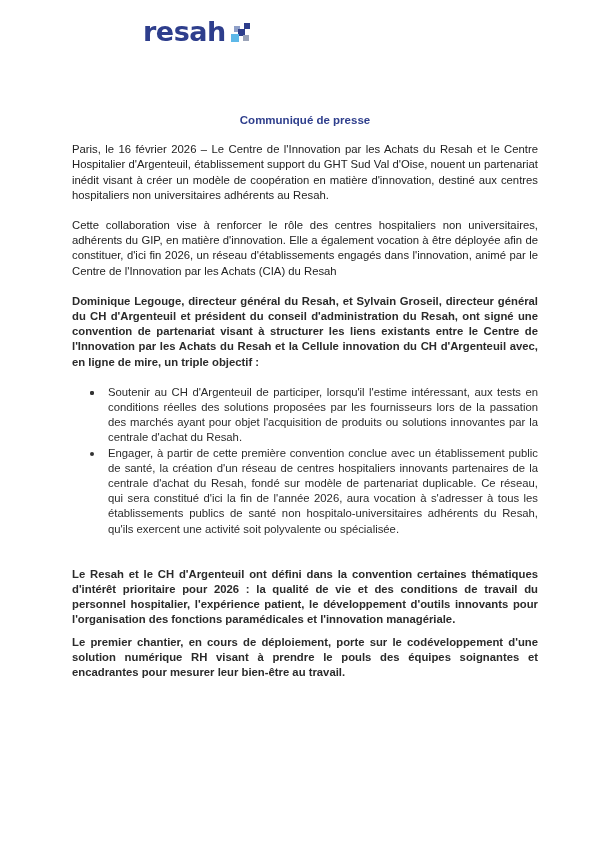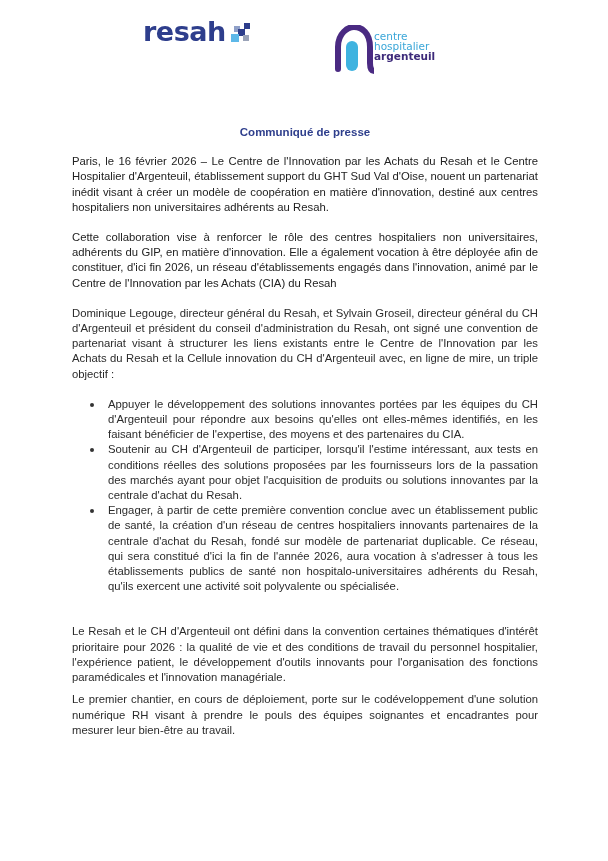--- a/index.html
+++ b/index.html
@@ -22,22 +22,22 @@
     .logo-ch { position: absolute; left: 332px; top: 25px; width: 150px; height: 50px; }
     .logo-ch svg { position: absolute; left: 0; top: 0; }
     .logo-ch .ch-text { position: absolute; left: 42px; top: 6px; font-size: 10.5px; line-height: 10px; font-family: "DejaVu Sans", sans-serif; }
     .logo-ch .ch-line { display: block; }
     .logo-ch .l1 { color: #3aa6d8; }
     .logo-ch .l2 { color: #3aa6d8; }
     .logo-ch .l3 { color: #3d2a7a; font-weight: bold; }
 
     
     .content { position: absolute; left: 72px; top: 113px; width: 466px; font-size: 11.3px; line-height: 15.2px; }
-    .title { text-align: center; color: #2e3e8c; font-weight: bold; font-size: 11.5px; margin: 12px 0 14px 0; }
-    p { margin: 0; text-align: justify; }
+    .title { text-align: center; color: #2e3e8c; font-weight: bold; font-size: 11.5px; margin: 0 0 14px 0; }
+    p { margin: 0; text-align: justify; font-weight: bold; }
     .bold { font-weight: normal; color: #222; }
     .para-gap { height: 15px; }
     .para-gap-sm { height: 7px; }
 
     ul.objectives { list-style: none; margin: 0; padding: 0; }
     ul.objectives li { position: relative; padding-left: 36px; text-align: justify; margin-left: 0; }
     ul.objectives li .bullet {
       position: absolute; left: 18px; top: 6px; width: 4px; height: 4px; border-radius: 50%; background: #333;
     }
   </style>
@@ -50,48 +50,36 @@
     <span class="wordmark">resah</span>
     <span class="squares">
       <span class="sq" style="left:13px;top:0;width:6px;height:6px;background:#2e3e8c;"></span>
       <span class="sq" style="left:3px;top:3px;width:6px;height:6px;background:#8fa0c8;"></span>
       <span class="sq" style="left:7px;top:6px;width:7px;height:7px;background:#2e3e8c;"></span>
       <span class="sq" style="left:0;top:11px;width:8px;height:8px;background:#5db8e8;"></span>
       <span class="sq" style="left:12px;top:12px;width:6px;height:6px;background:#9aa3b8;"></span>
     </span>
   </div>
 
-  <div class="logo-ch">
-    <svg width="42" height="50" viewBox="0 0 42 50">
-      <path d="M6 44 L6 22 C6 8 16 2 22 2 C30 2 38 8 38 22 L38 38 C38 44 40 46 42 46" fill="none" stroke="#4a2a82" stroke-width="6" stroke-linecap="round"></path>
-      <rect x="14" y="16" width="12" height="30" rx="6" fill="#3fb3e0"></rect>
-    </svg>
-    <div class="ch-text">
-      <span class="ch-line l1">centre</span>
-      <span class="ch-line l2">hospitalier</span>
-      <span class="ch-line l3">argenteuil</span>
-    </div>
-  </div>
 
   <div class="content">
     <div class="title">Communiqué de presse</div>
 
     <p class="bold">Paris, le 16 février 2026 – Le Centre de l'Innovation par les Achats du Resah et le Centre Hospitalier d'Argenteuil, établissement support du GHT Sud Val d'Oise, nouent un partenariat inédit visant à créer un modèle de coopération en matière d'innovation, destiné aux centres hospitaliers non universitaires adhérents au Resah.</p>
     <div class="para-gap"></div>
 
     <p class="bold">Cette collaboration vise à renforcer le rôle des centres hospitaliers non universitaires, adhérents du GIP, en matière d'innovation. Elle a également vocation à être déployée afin de constituer, d'ici fin 2026, un réseau d'établissements engagés dans l'innovation, animé par le Centre de l'Innovation par les Achats (CIA) du Resah</p>
     <div class="para-gap"></div>
 
     <p>Dominique Legouge, directeur général du Resah, et Sylvain Groseil, directeur général du CH d'Argenteuil et président du conseil d'administration du Resah, ont signé une convention de partenariat visant à structurer les liens existants entre le Centre de l'Innovation par les Achats du Resah et la Cellule innovation du CH d'Argenteuil avec, en ligne de mire, un triple objectif :</p>
     <div class="para-gap"></div>
 
     <ul class="objectives">
       <li>
         <span class="bullet"></span>
-        <span>Appuyer le développement des solutions innovantes portées par les équipes du CH d'Argenteuil pour répondre aux besoins qu'elles ont elles-mêmes identifiés, en les faisant bénéficier de l'expertise, des moyens et des partenaires du CIA.</span>
       </li>
       <li>
         <span class="bullet"></span>
         <span>Soutenir au CH d'Argenteuil de participer, lorsqu'il l'estime intéressant, aux tests en conditions réelles des solutions proposées par les fournisseurs lors de la passation des marchés ayant pour objet l'acquisition de produits ou solutions innovantes par la centrale d'achat du Resah.</span>
       </li>
       <li>
         <span class="bullet"></span>
         <span>Engager, à partir de cette première convention conclue avec un établissement public de santé, la création d'un réseau de centres hospitaliers innovants partenaires de la centrale d'achat du Resah, fondé sur modèle de partenariat duplicable. Ce réseau, qui sera constitué d'ici la fin de l'année 2026, aura vocation à s'adresser à tous les établissements publics de santé non hospitalo-universitaires adhérents du Resah, qu'ils exercent une activité soit polyvalente ou spécialisée.</span>
       </li>
     </ul>

